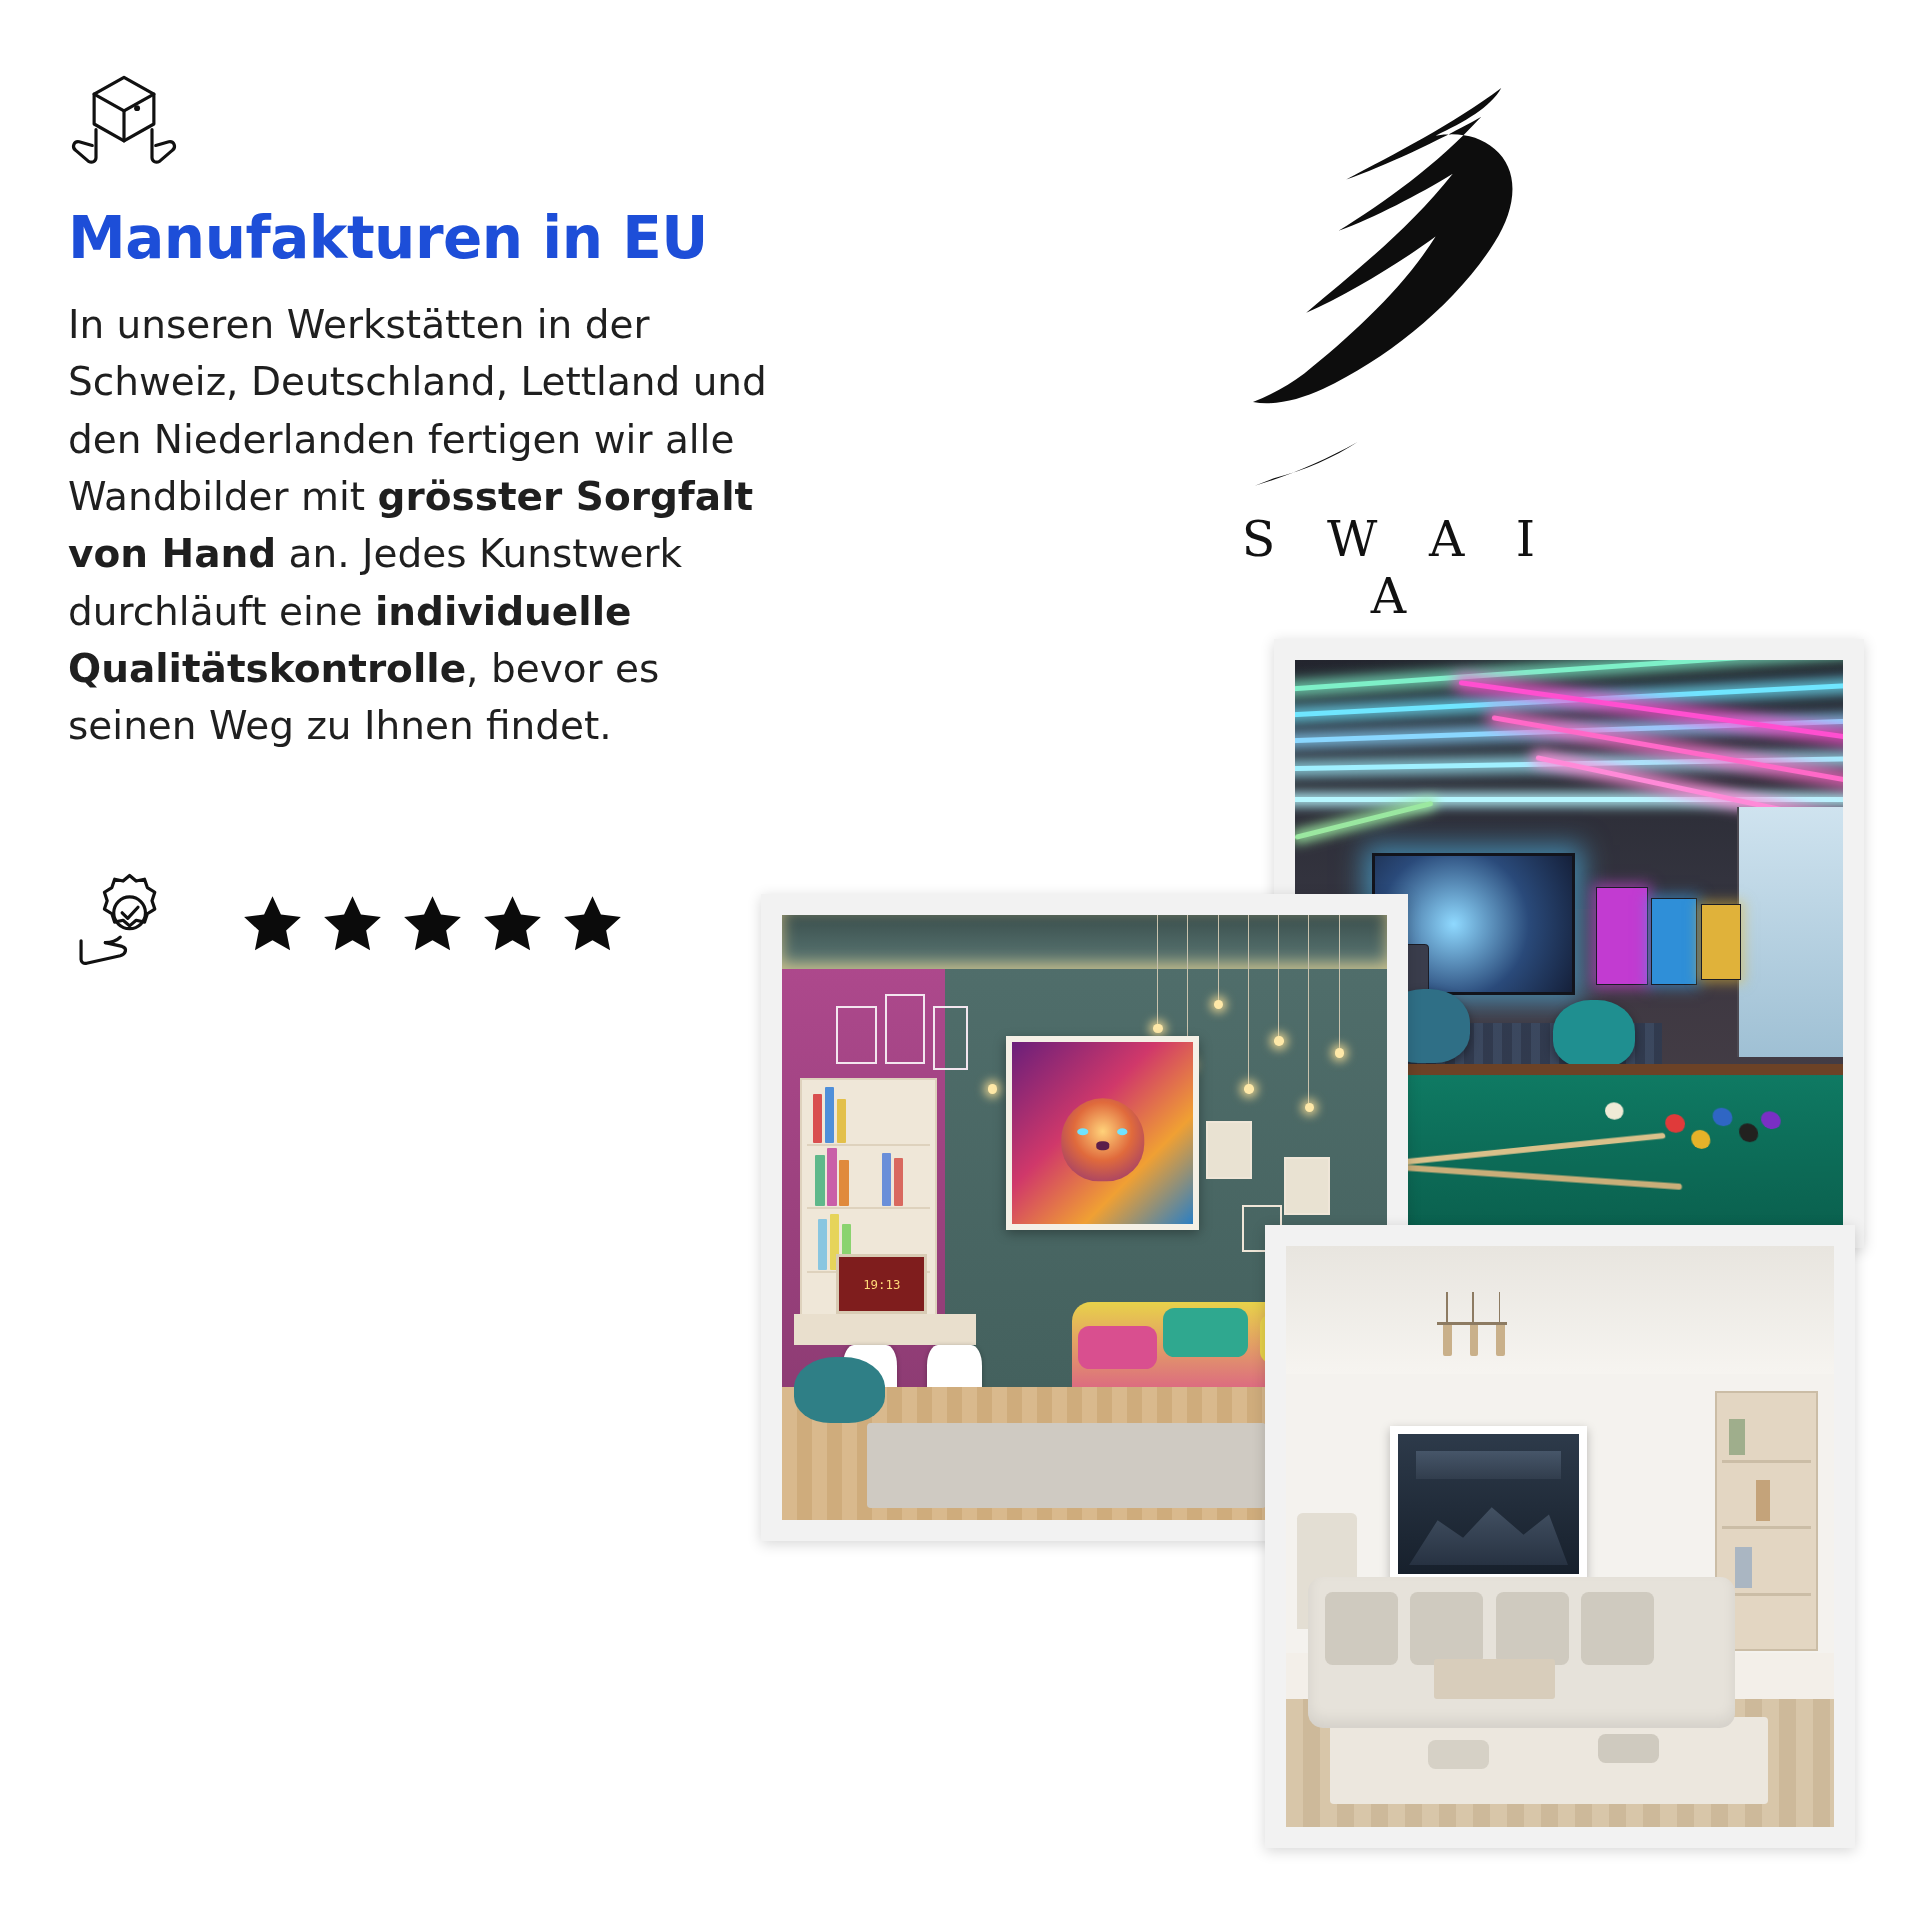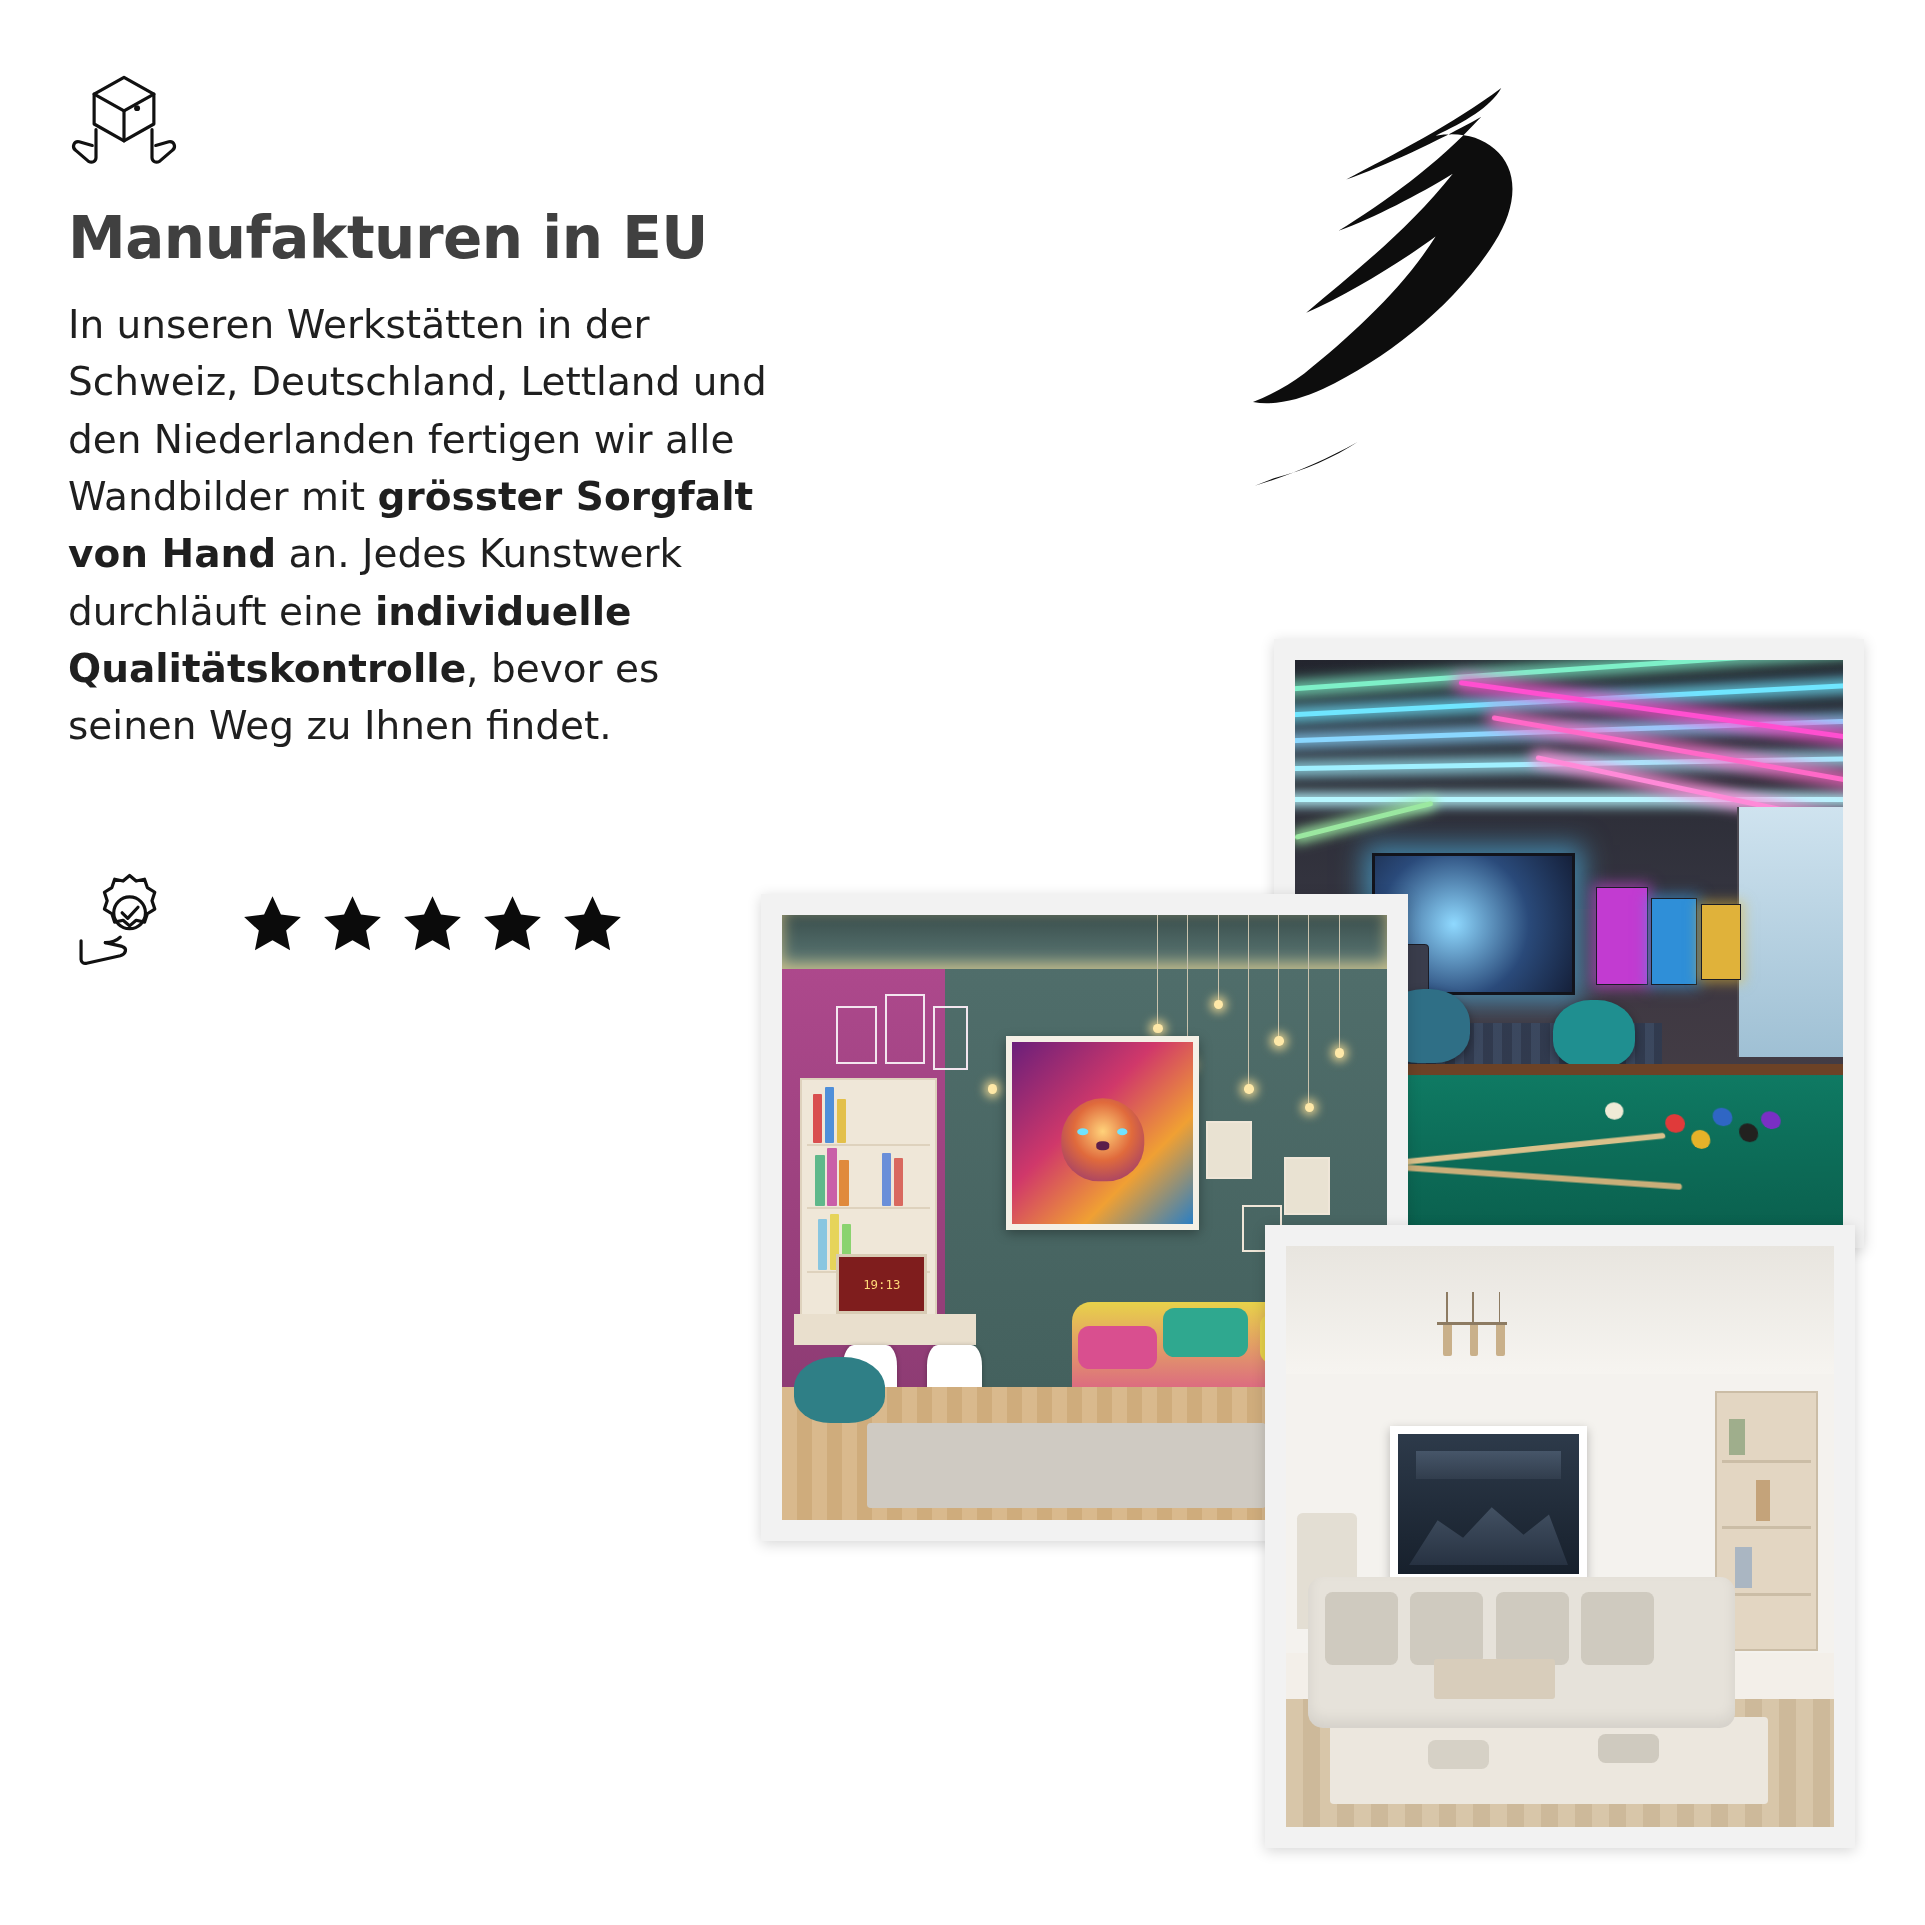--- a/index.html
+++ b/index.html
@@ -51,21 +51,21 @@
     margin-left: 25px;
   }
   .star { width: 63px; height: 63px; display: block; }
 
   .feature-title {
     font-size: 58px;
     font-weight: 700;
     letter-spacing: -0.5px;
     margin: 25px 0 25px 0;
     line-height: 1.12;
-    color: #404040;
+    color: #1d4ed8;
   }
 
   .feature-text {
     font-size: 39px;
     line-height: 1.47;
     color: #1f1f1f;
     max-width: 704px;
   }
   .feature-text b { font-weight: 700; }
 
@@ -346,20 +346,21 @@
       </div>
     </div>
   </div>
 </div>
 
 <div class="logo-wrap">
   <svg class="logo-mark" viewBox="0 0 330 460">
     <path fill="#0d0d0d" d="M283,22 C232,60 170,92 120,118 C160,104 216,78 262,52 C214,104 160,142 112,172 C150,158 196,134 232,112 C186,170 128,216 78,258 C120,240 176,206 214,178 C180,232 128,280 76,322 C60,334 42,344 22,352 C44,356 70,350 96,338 C164,306 236,248 276,184 C300,146 302,108 276,86 C260,72 238,68 214,72 C244,58 272,42 283,22 Z"></path>
     <path fill="#0d0d0d" d="M24,440 C58,430 96,414 132,394 C108,410 76,424 44,432 Z"></path>
   </svg>
+  <div class="logo-text">S W A I A</div>
 </div>
 
 <div class="photo" id="photo-gaming">
   <div class="inner">
     <div class="gaming-bg"></div>
     <div class="ceil">
       <div class="neon-line" style="left:-10%;top:12%;width:130%;background:#7ef0c8;box-shadow:0 0 13.3px 3.8px #7ef0c8;transform:rotate(-4deg)"></div>
       <div class="neon-line" style="left:-10%;top:22%;width:130%;background:#6fe6ff;box-shadow:0 0 13.3px 3.8px #6fe6ff;transform:rotate(-3deg)"></div>
       <div class="neon-line" style="left:-10%;top:32%;width:130%;background:#8ad7ff;box-shadow:0 0 13.3px 3.8px #8ad7ff;transform:rotate(-2deg)"></div>
       <div class="neon-line" style="left:-10%;top:43%;width:130%;background:#a0f0ff;box-shadow:0 0 13.3px 3.8px #a0f0ff;transform:rotate(-1deg)"></div>

